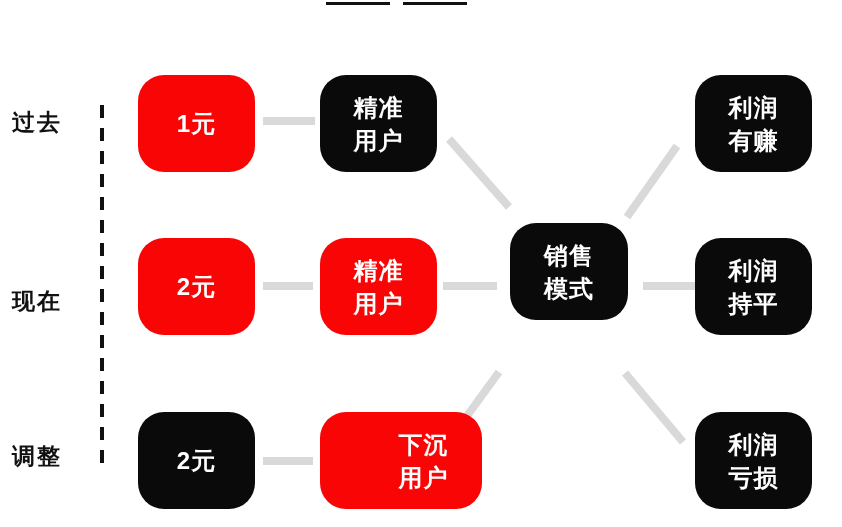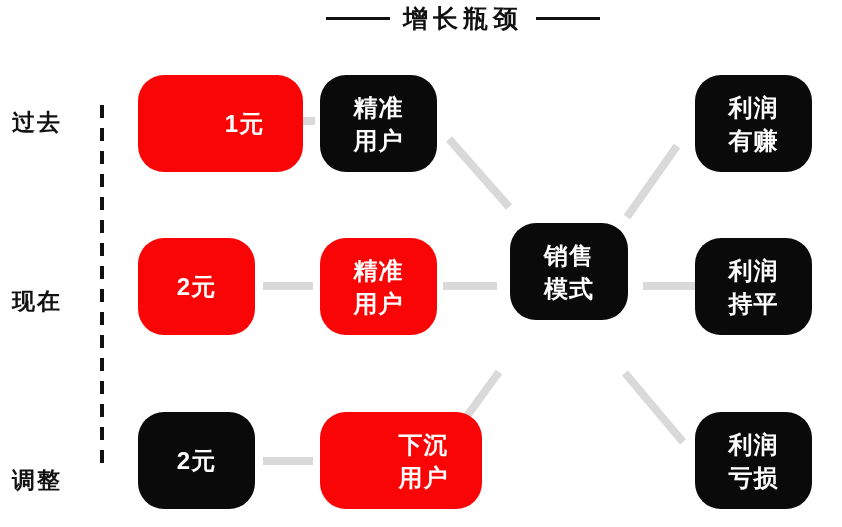--- a/index.html
+++ b/index.html
@@ -14,32 +14,32 @@
   .title-wrap{position:absolute;left:326px;top:2px;display:flex;align-items:center;gap:13px;z-index:2;}
   .title-line{width:64px;height:3px;background:var(--ink,#111);}
   .title-text{font-size:25px;font-weight:700;letter-spacing:5px;white-space:nowrap;color:var(--ink,#111);}
 
   .row-label{
     position:absolute;left:12px;z-index:2;font-size:23px;font-weight:700;
     letter-spacing:2px;white-space:nowrap;color:var(--ink,#111);
   }
   .row-label.past{top:107px;text-align:center;}
   .row-label.present{top:286px;}
-  .row-label.adjust{top:465px;text-align:right;}
+  .row-label.adjust{top:441px;text-align:right;}
 
   .node{
     position:absolute;width:117px;height:97px;border-radius:26px;z-index:1;
     display:flex;align-items:center;justify-content:center;text-align:center;
     color:var(--white,#fff);font-size:24px;font-weight:700;line-height:33px;
     letter-spacing:1px;white-space:pre-line;
   }
   .node.red{background:var(--red,#fa0505);}
   .node.black{background:var(--black,#0a0a0a);}
 
-  .pos-past-price{left:138px;top:75px;padding-left:48px;}
+  .pos-past-price{left:138px;top:75px;}
   .pos-past-user{left:320px;top:75px;}
   .pos-past-profit{left:695px;top:75px;}
   .pos-present-price{left:138px;top:238px;}
   .pos-present-user{left:320px;top:238px;}
   .pos-center{left:510px;top:223px;width:118px;}
   .pos-present-profit{left:695px;top:238px;}
   .pos-adjust-price{left:138px;top:412px;}
   .pos-adjust-user{left:320px;top:412px;padding-left:45px;}
   .pos-adjust-profit{left:695px;top:412px;}
 </style>
@@ -56,21 +56,20 @@
     <line class="connector" x1="643" y1="286" x2="695" y2="286"></line>
     <line class="connector" x1="263" y1="461" x2="313" y2="461"></line>
     <line class="connector" x1="449" y1="139" x2="509" y2="207"></line>
     <line class="connector" x1="627" y1="217" x2="677" y2="146"></line>
     <line class="connector" x1="448" y1="442" x2="499" y2="372"></line>
     <line class="connector" x1="625" y1="373" x2="683" y2="442"></line>
   </svg>
 
   <div class="title-wrap">
     <span class="title-line"></span>
-    <span class="title-text">增长瓶颈</span>
     <span class="title-line"></span>
   </div>
 
   <div class="row-label past">过去</div>
   <div class="row-label present">现在</div>
   <div class="row-label adjust">调整</div>
 
   <div class="node red   pos-past-price">1元</div>
   <div class="node black pos-past-user">精准
 用户</div>

